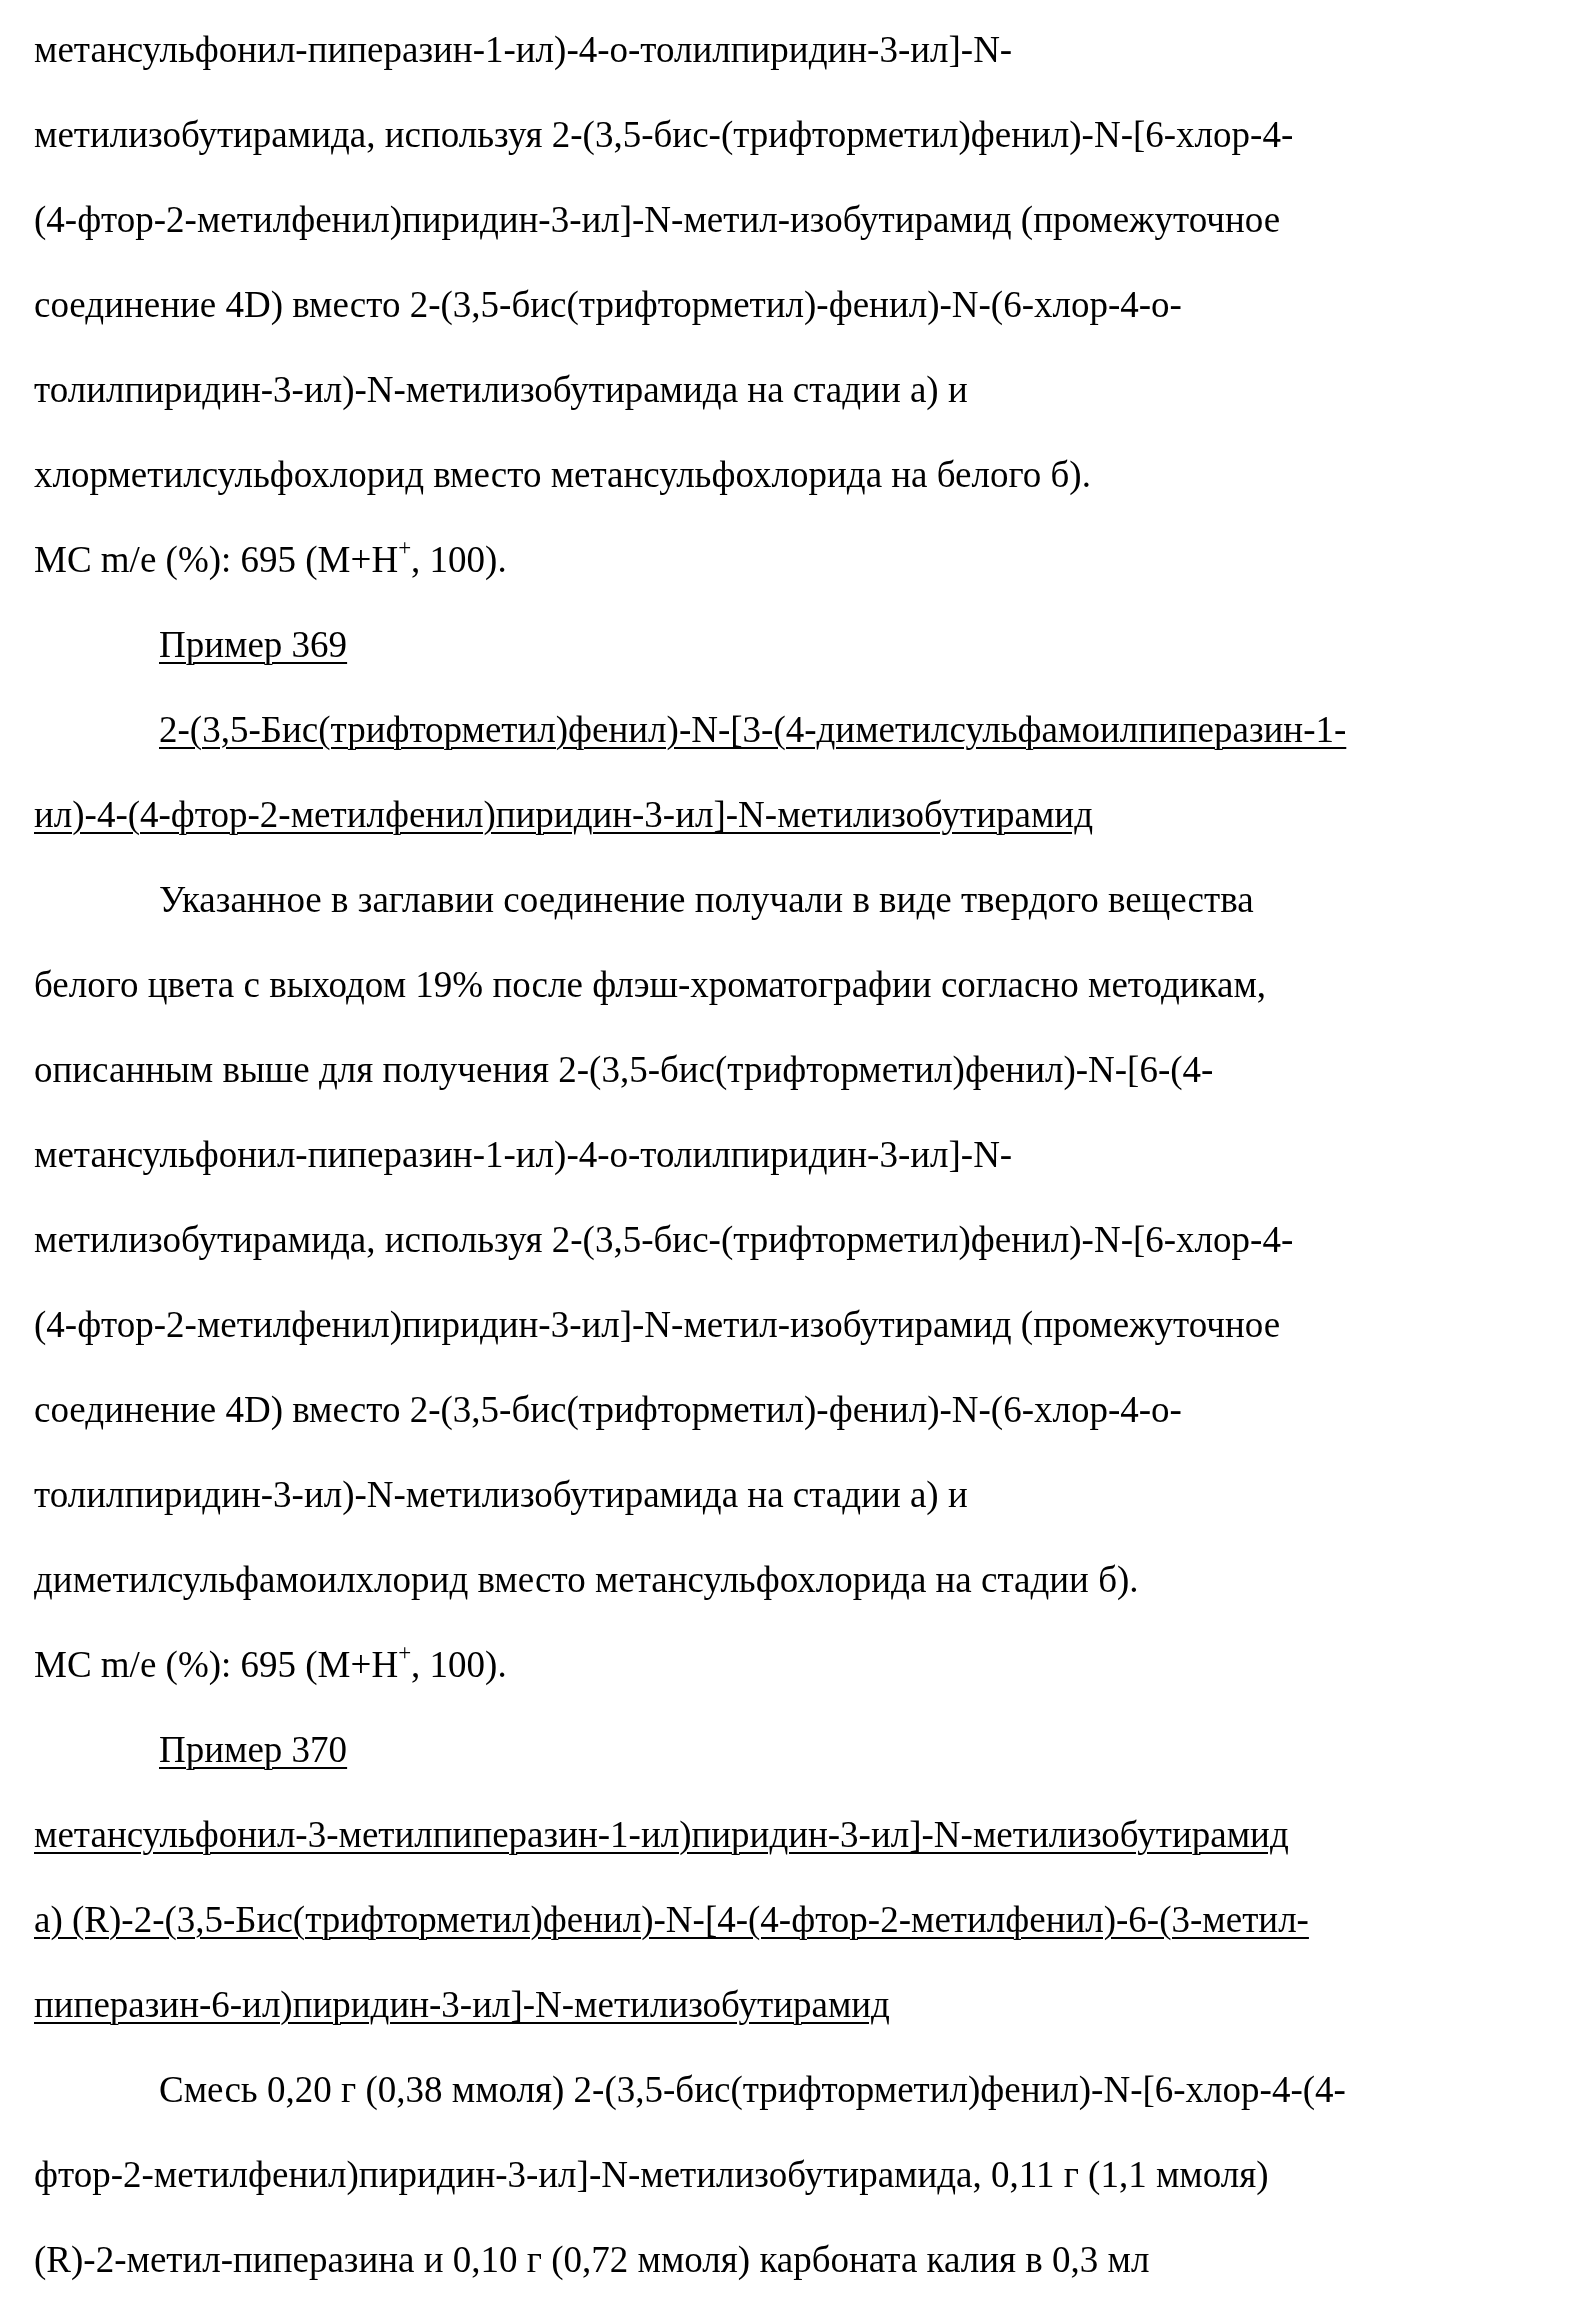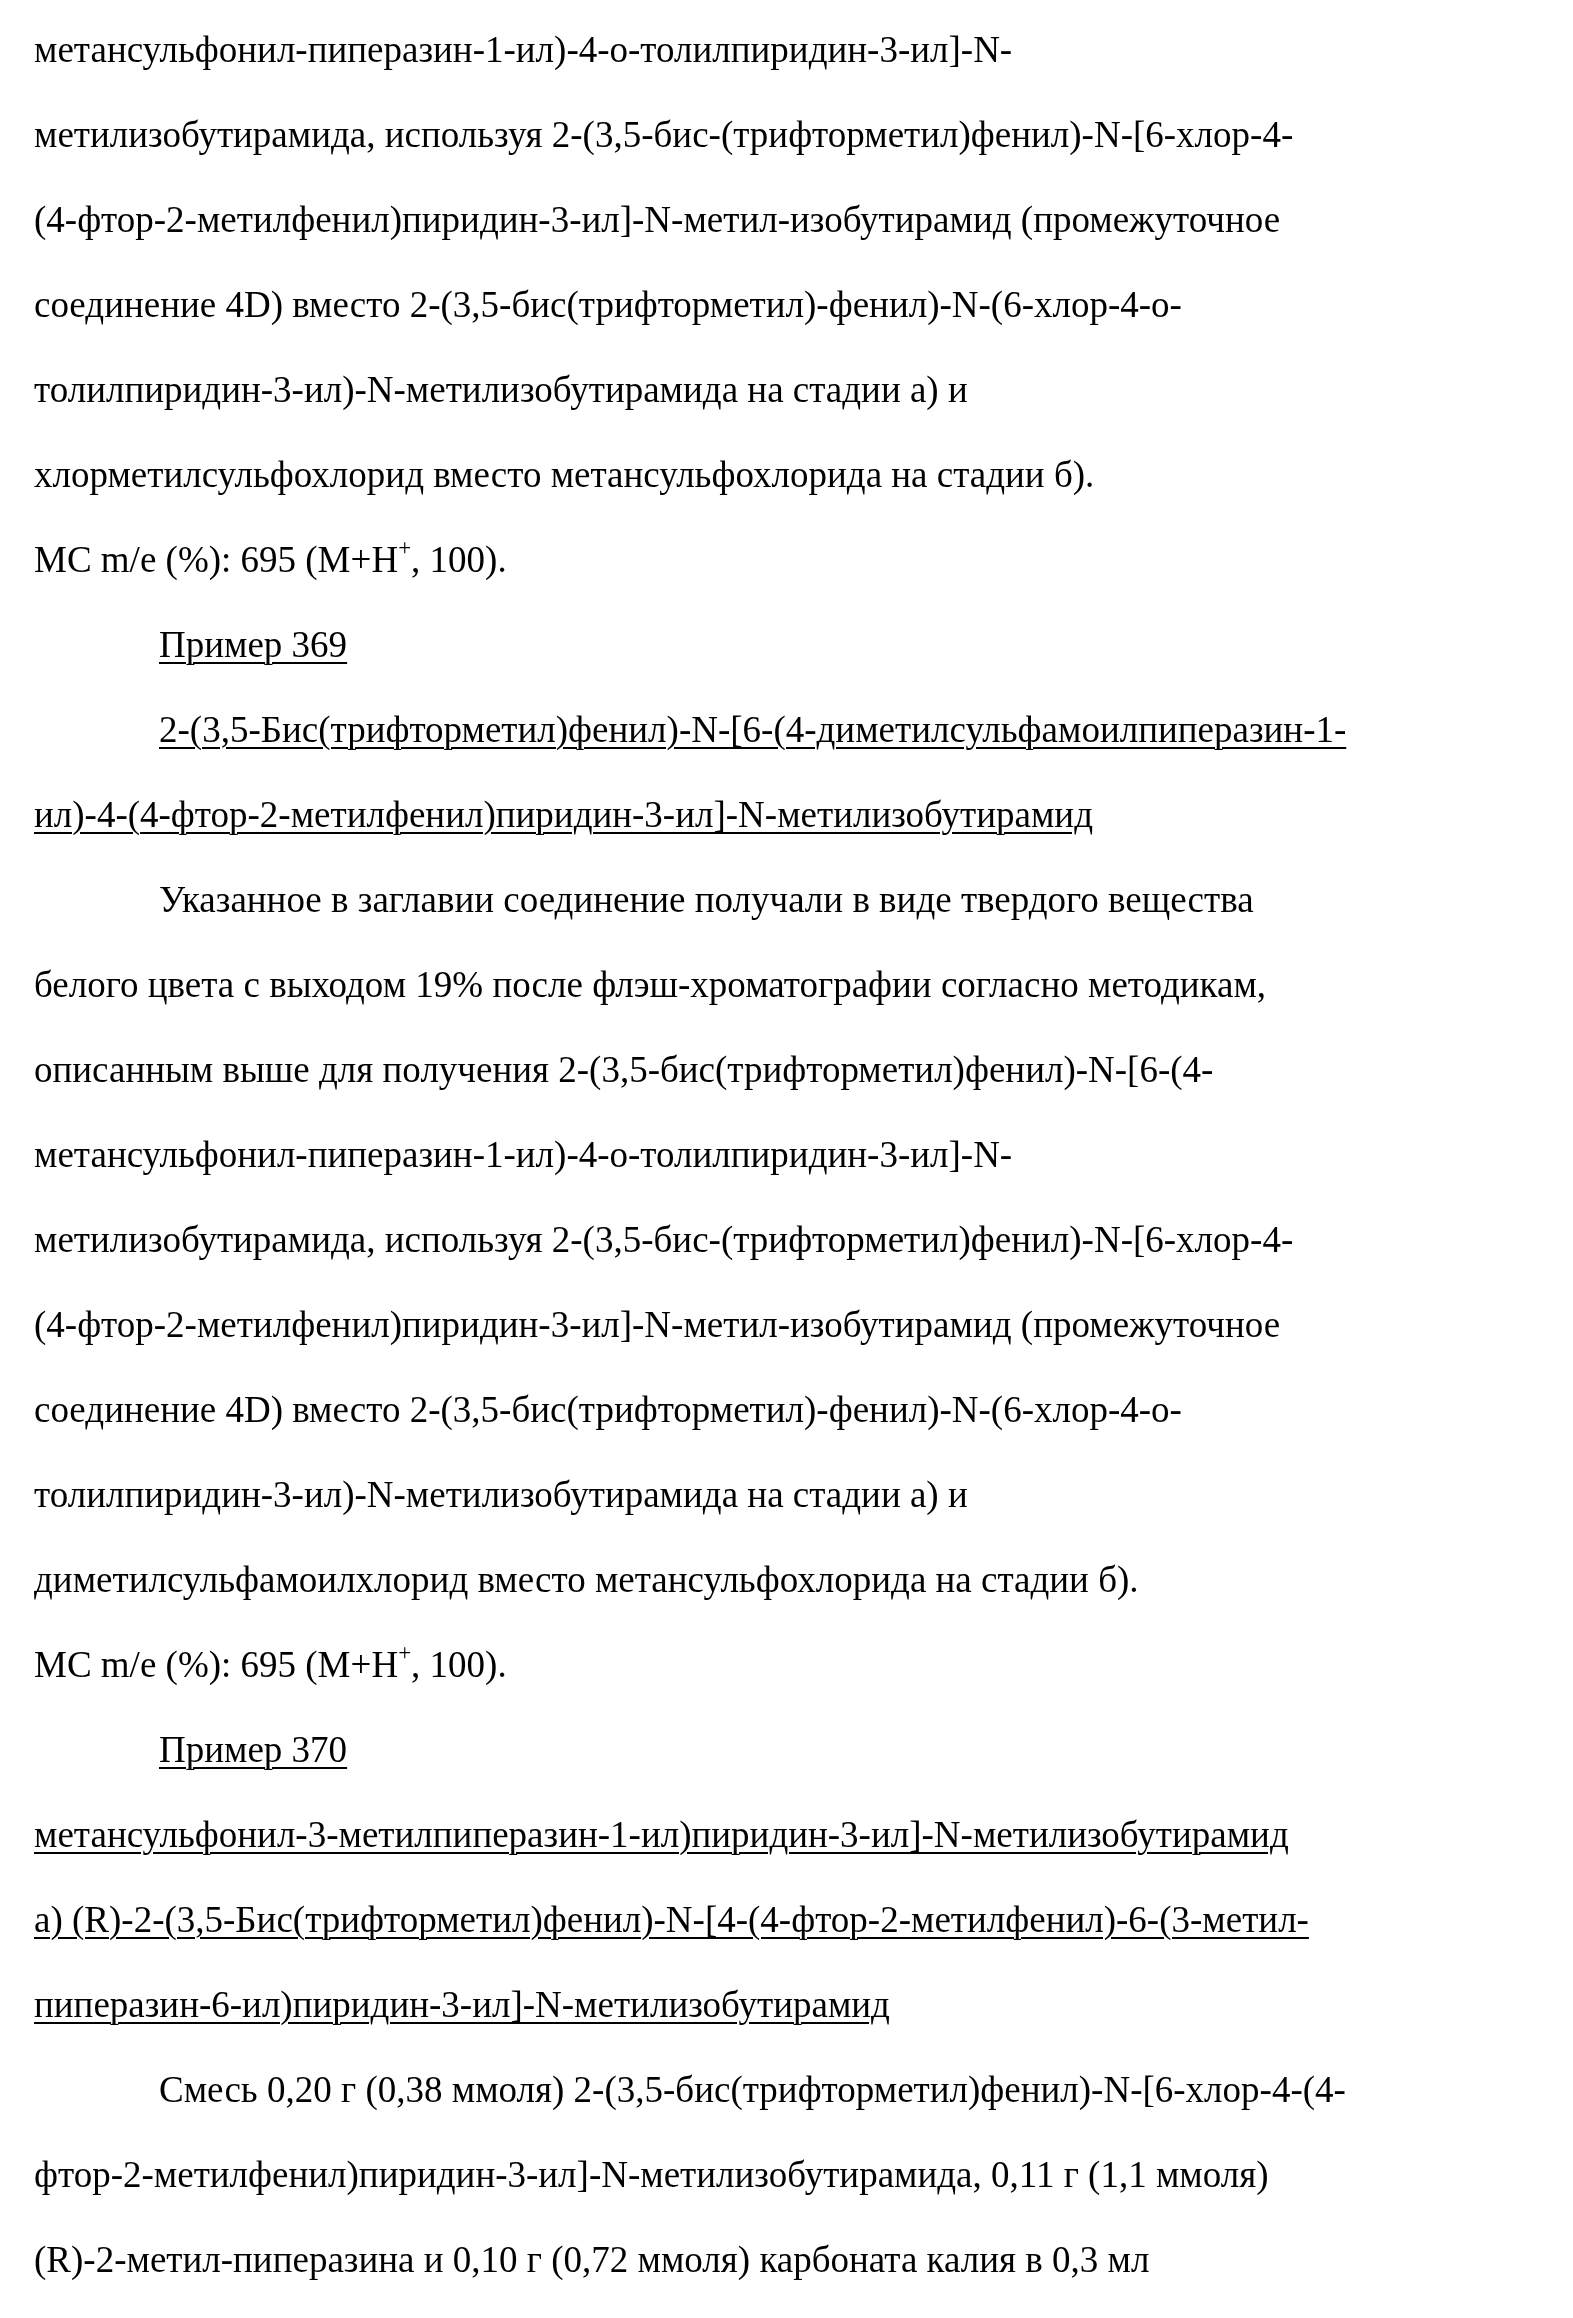--- a/index.html
+++ b/index.html
@@ -49,27 +49,27 @@
 <body>
 
 <div class="page">
 
   <div>
     <span class="line">метансульфонил-пиперазин-1-ил)-4-о-толилпиридин-3-ил]-N-</span>
     <span class="line">метилизобутирамида, используя 2-(3,5-бис-(трифторметил)фенил)-N-[6-хлор-4-</span>
     <span class="line">(4-фтор-2-метилфенил)пиридин-3-ил]-N-метил-изобутирамид (промежуточное</span>
     <span class="line">соединение 4D) вместо 2-(3,5-бис(трифторметил)-фенил)-N-(6-хлор-4-о-</span>
     <span class="line">толилпиридин-3-ил)-N-метилизобутирамида на стадии а) и</span>
-    <span class="line">хлорметилсульфохлорид вместо метансульфохлорида на стадии б).</span>
+    <span class="line">хлорметилсульфохлорид вместо метансульфохлорида на белого б).</span>
   </div>
   <div class="line"><span>МС m/e (%): 695 (М+Н</span><sup>+</sup><span>, 100).</span></div>
 
   <div class="line indent"><span class="u">Пример 369</span></div>
   <div>
-    <div class="line indent"><span class="u">2-(3,5-Бис(трифторметил)фенил)-N-[6-(4-диметилсульфамоилпиперазин-1-</span></div>
+    <div class="line indent"><span class="u">2-(3,5-Бис(трифторметил)фенил)-N-[3-(4-диметилсульфамоилпиперазин-1-</span></div>
     <div class="line"><span class="u">ил)-4-(4-фтор-2-метилфенил)пиридин-3-ил]-N-метилизобутирамид</span></div>
   </div>
   <div>
     <span class="line indent">Указанное в заглавии соединение получали в виде твердого вещества</span>
     <span class="line">белого цвета с выходом 19% после флэш-хроматографии согласно методикам,</span>
     <span class="line">описанным выше для получения 2-(3,5-бис(трифторметил)фенил)-N-[6-(4-</span>
     <span class="line">метансульфонил-пиперазин-1-ил)-4-о-толилпиридин-3-ил]-N-</span>
     <span class="line">метилизобутирамида, используя 2-(3,5-бис-(трифторметил)фенил)-N-[6-хлор-4-</span>
     <span class="line">(4-фтор-2-метилфенил)пиридин-3-ил]-N-метил-изобутирамид (промежуточное</span>
     <span class="line">соединение 4D) вместо 2-(3,5-бис(трифторметил)-фенил)-N-(6-хлор-4-о-</span>

